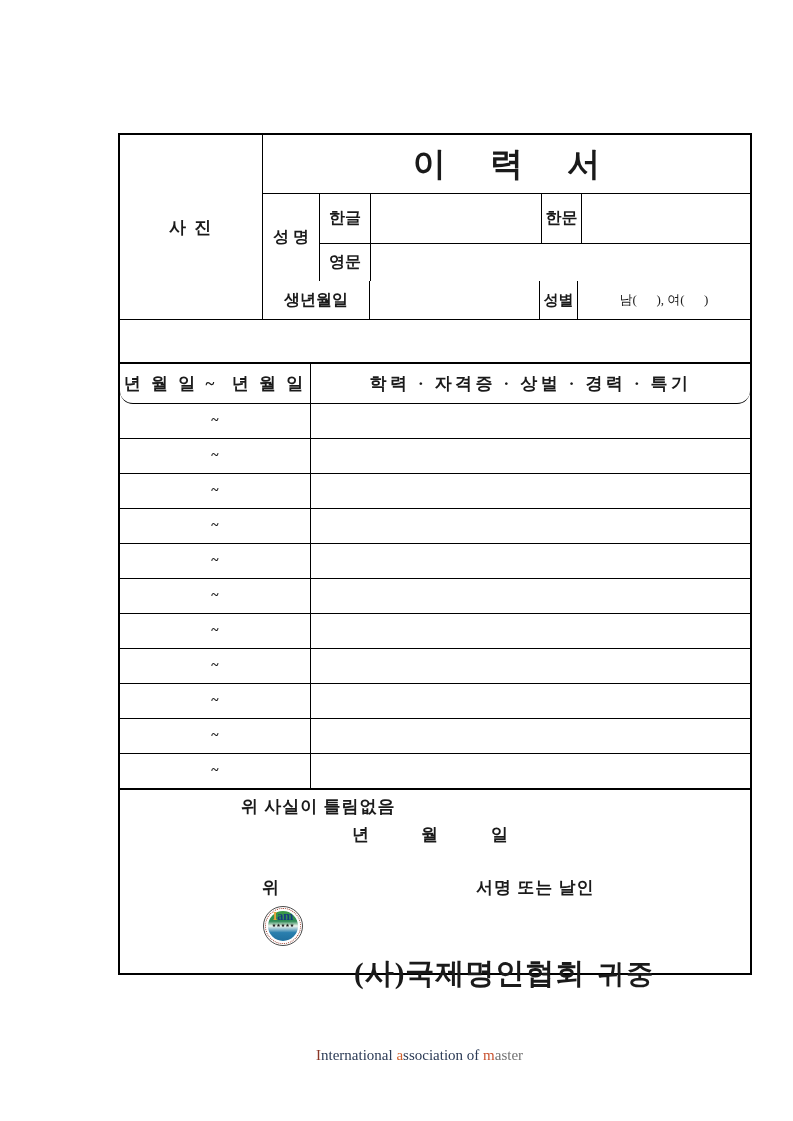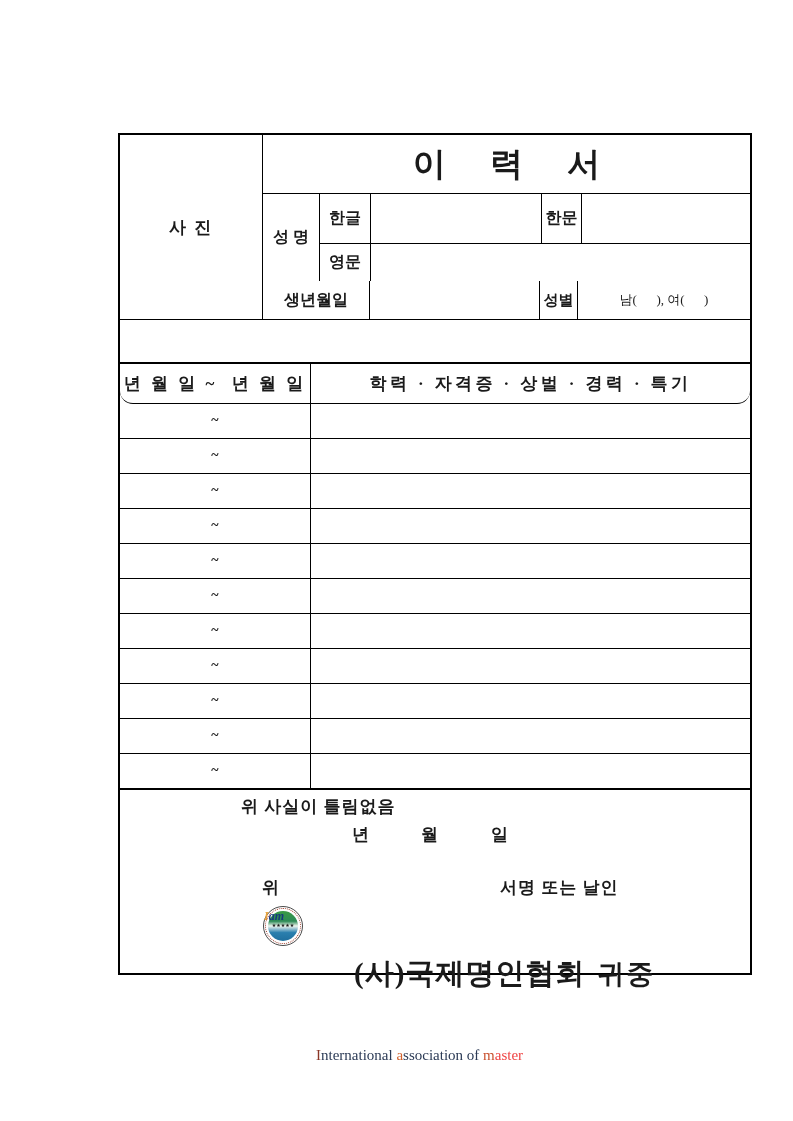--- a/index.html
+++ b/index.html
@@ -48,27 +48,27 @@
   .hist-row:last-child{border-bottom:none;}
   .tilde{font-size:14px;font-weight:700;}
   
   .bottom{flex:1;border-top:2px solid #000;box-sizing:border-box;position:relative;}
   .abs{position:absolute;white-space:pre;}
   .statement{left:121px;top:5px;font-size:17px;font-weight:600;letter-spacing:1px;}
   .d-year{left:232px;top:33px;font-size:17px;font-weight:600;}
   .d-month{left:301px;top:33px;font-size:17px;font-weight:600;}
   .d-day{left:371px;top:33px;font-size:17px;font-weight:600;}
   .above{left:142px;top:86px;font-size:17px;font-weight:600;}
-  .sig{left:380px;top:86px;font-size:17px;font-weight:600;letter-spacing:1px;}
+  .sig{left:356px;top:86px;font-size:17px;font-weight:600;letter-spacing:1px;}
   .org-row{left:143px;top:112px;display:flex;align-items:flex-start;}
   .logo{width:38px;height:38px;border-radius:50%;border:1px solid #4a4a4a;position:relative;background:#fff;margin-top:4px;flex:0 0 auto;}
   .logo::after{content:"";position:absolute;inset:1px;border-radius:50%;border:1px dotted #a04030;}
   .logo-globe{position:absolute;inset:4px;border-radius:50%;overflow:hidden;
     background:linear-gradient(180deg,#3a9a45 0%,#2e8b57 34%,#eef6ee 50%,#2a7fae 72%,#1f6f9e 100%);}
-  .logo-mono{position:absolute;left:0;right:0;top:3px;text-align:left;font-size:12px;line-height:12px;font-weight:700;font-style:italic;}
+  .logo-mono{position:absolute;left:0;right:0;top:3px;text-align:center;font-size:12px;line-height:12px;font-weight:700;}
   .logo-stars{position:absolute;left:0;right:0;top:16px;text-align:center;font-size:5px;line-height:6px;letter-spacing:0;}
   .org-text{margin-left:11px;}
   .org-line{white-space:pre;}
   .org-name{font-size:29px;font-weight:700;line-height:32px;letter-spacing:1px;}
   .org-suffix{font-size:27px;font-weight:700;margin-left:12px;letter-spacing:2px;}
   .org-subtitle{font-size:15px;line-height:17px;margin-top:1px;padding-left:2px;white-space:pre;}
 </style>
 </head>
 <body>
 
@@ -171,18 +171,18 @@
     <div class="abs org-row">
       <div class="logo">
         <div class="logo-globe"></div>
         <div class="logo-mono"><span style="color: rgb(232, 163, 61);">I</span><span style="color: rgb(22, 57, 127);">am</span></div>
         <div class="logo-stars">★★★★★</div>
       </div>
       <div class="org-text">
         <div class="org-line">
           <span class="org-name">(사)국제명인협회</span><span class="org-suffix">귀중</span>
         </div>
-        <div class="org-subtitle"><span style="color: rgb(139, 54, 38);">I</span><span style="color: rgb(43, 58, 85);">nternational </span><span style="color: rgb(210, 98, 45);">a</span><span style="color: rgb(43, 58, 85);">ssociation of </span><span style="color: rgb(201, 81, 46);">m</span><span style="color: #ef4444;">aster</span></div>
+        <div class="org-subtitle"><span style="color: rgb(139, 54, 38);">I</span><span style="color: rgb(43, 58, 85);">nternational </span><span style="color: rgb(210, 98, 45);">a</span><span style="color: rgb(43, 58, 85);">ssociation of </span><span style="color: rgb(201, 81, 46);">m</span><span style="color: #737373;">aster</span></div>
       </div>
     </div>
   </div>
 
 </div>
 
 </body></html>

